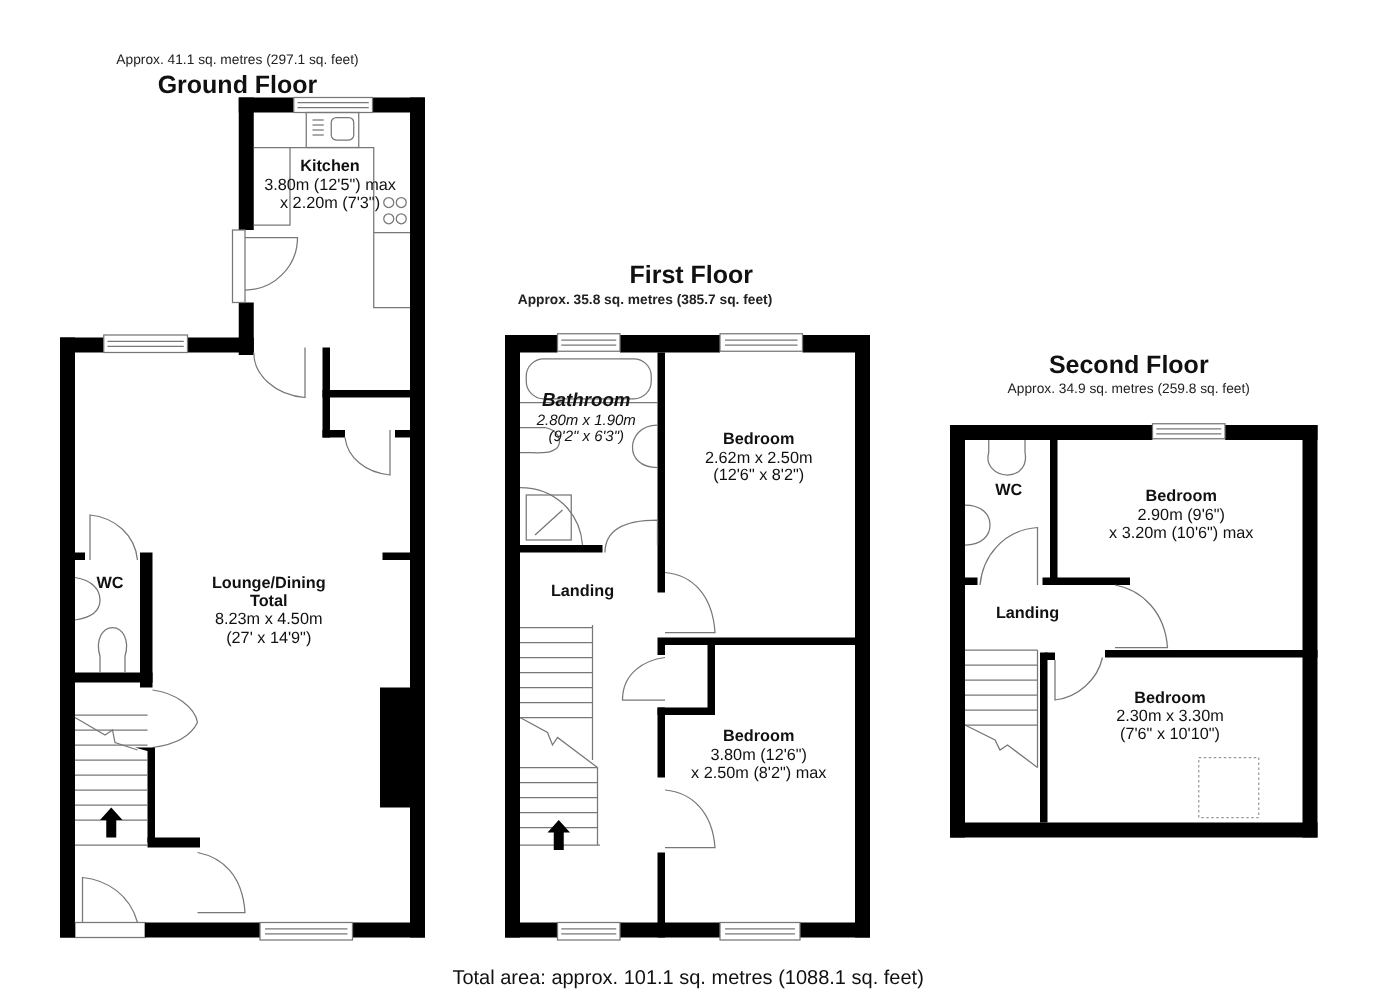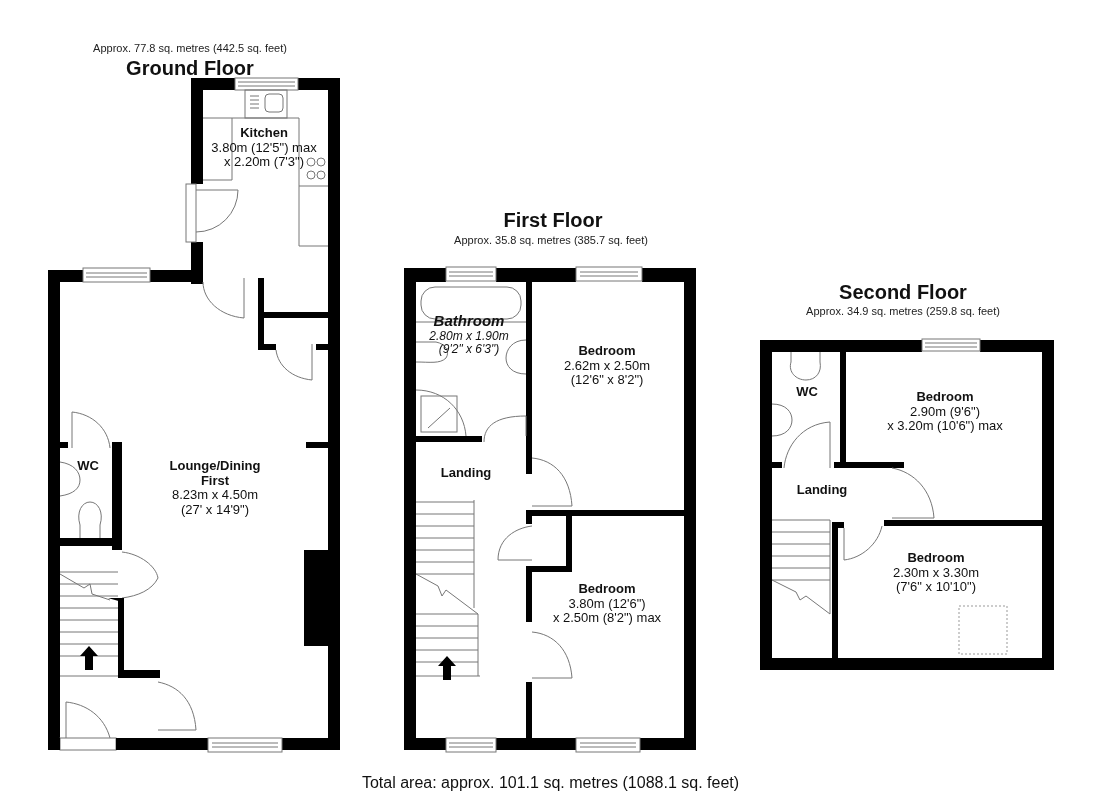--- a/index.html
+++ b/index.html
@@ -11,24 +11,24 @@
     .room-dim { font-size: 13px; display: block; }
     .total { position: absolute; left: 50%; top: 774px; transform: translateX(-50%); font-size: 16px; white-space: nowrap; }
     svg.plan { position: absolute; left: 0; top: 0; }
     .thin { stroke: #777; stroke-width: 1; fill: none; }
     .thinw { stroke: #777; stroke-width: 1; fill: #fff; }
   </style>
 </head>
 <body>
 
 <div class="floor-title" style="left:190px; top:17px;margin-top:40px;">Ground Floor</div>
-<div class="floor-sub" style="left:190px; top:42px;">Approx. 77.8 sq. metres (442.5 sq. feet)</div>
+<div class="floor-sub" style="left:190px; top:42px;">Approx. 41.1 sq. metres (297.1 sq. feet)</div>
 
 <div class="floor-title" style="left:548px; top:209px;padding-left:10px;">First Floor</div>
-<div class="floor-sub" style="left:551px; top:234px;">Approx. 35.8 sq. metres (385.7 sq. feet)</div>
+<div class="floor-sub" style="left:516px; top:234px;font-weight:bold;">Approx. 35.8 sq. metres (385.7 sq. feet)</div>
 
 <div class="floor-title" style="left:903px; top:281px;">Second Floor</div>
 <div class="floor-sub" style="left:903px; top:305px;">Approx. 34.9 sq. metres (259.8 sq. feet)</div>
 
 <svg class="plan" width="1101" height="800" viewBox="0 0 1101 800">
 
   <g>
 
     <rect x="191" y="78" width="12" height="106" fill="#000"></rect>
     <rect x="191" y="78" width="44" height="12" fill="#000"></rect>
@@ -258,21 +258,21 @@
 <div class="room-label" style="left:264px; top:126px;">
   <span class="room-name">Kitchen</span>
   <span class="room-dim">3.80m (12'5") max</span>
   <span class="room-dim">x 2.20m (7'3")</span>
 </div>
 <div class="room-label" style="left:88px; top:459px;">
   <span class="room-name">WC</span>
 </div>
 <div class="room-label" style="left:215px; top:459px;">
   <span class="room-name">Lounge/Dining</span>
-  <span class="room-name">First</span>
+  <span class="room-name">Total</span>
   <span class="room-dim">8.23m x 4.50m</span>
   <span class="room-dim">(27' x 14'9")</span>
 </div>
 
 <div class="room-label" style="left:469px; top:313px;font-style:italic;">
   <span class="room-name" style="font-size:15px;">Bathroom</span>
   <span class="room-dim" style="font-size:12px;">2.80m x 1.90m</span>
   <span class="room-dim" style="font-size:12px;">(9'2" x 6'3")</span>
 </div>
 <div class="room-label" style="left:607px; top:344px;">

